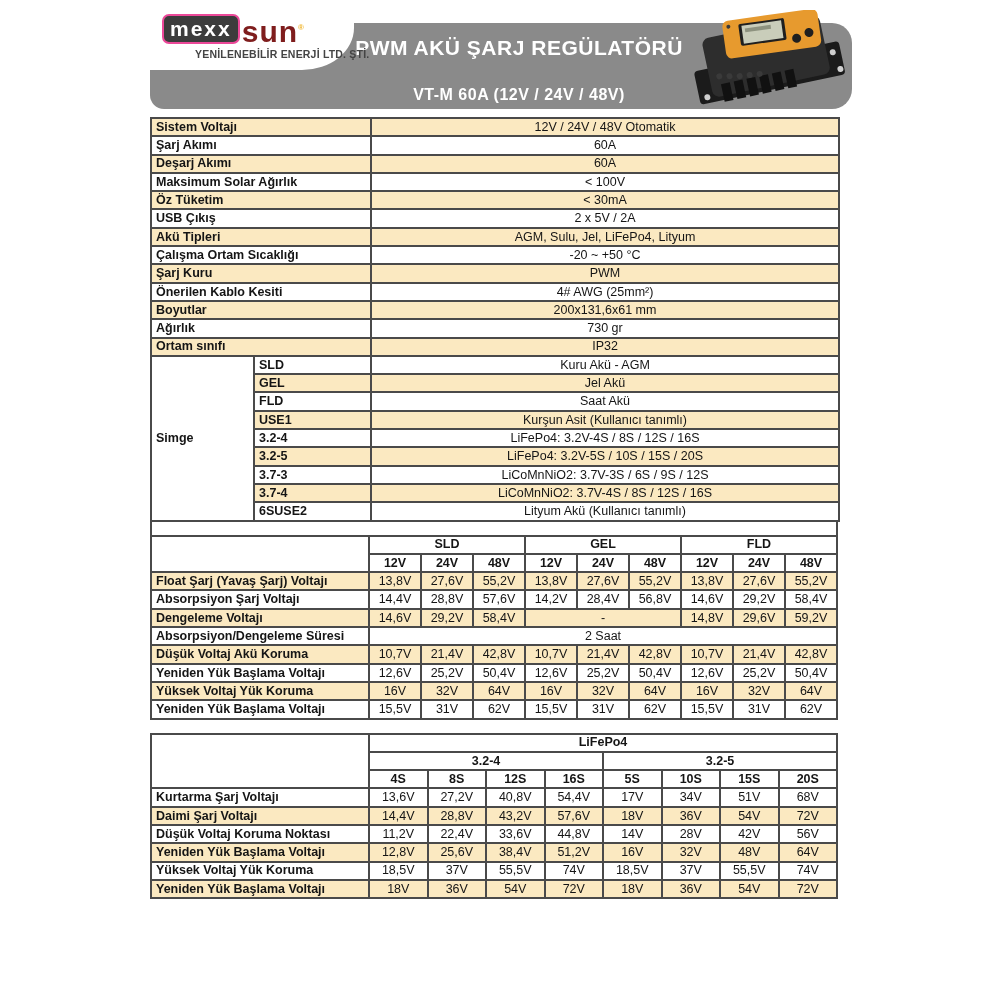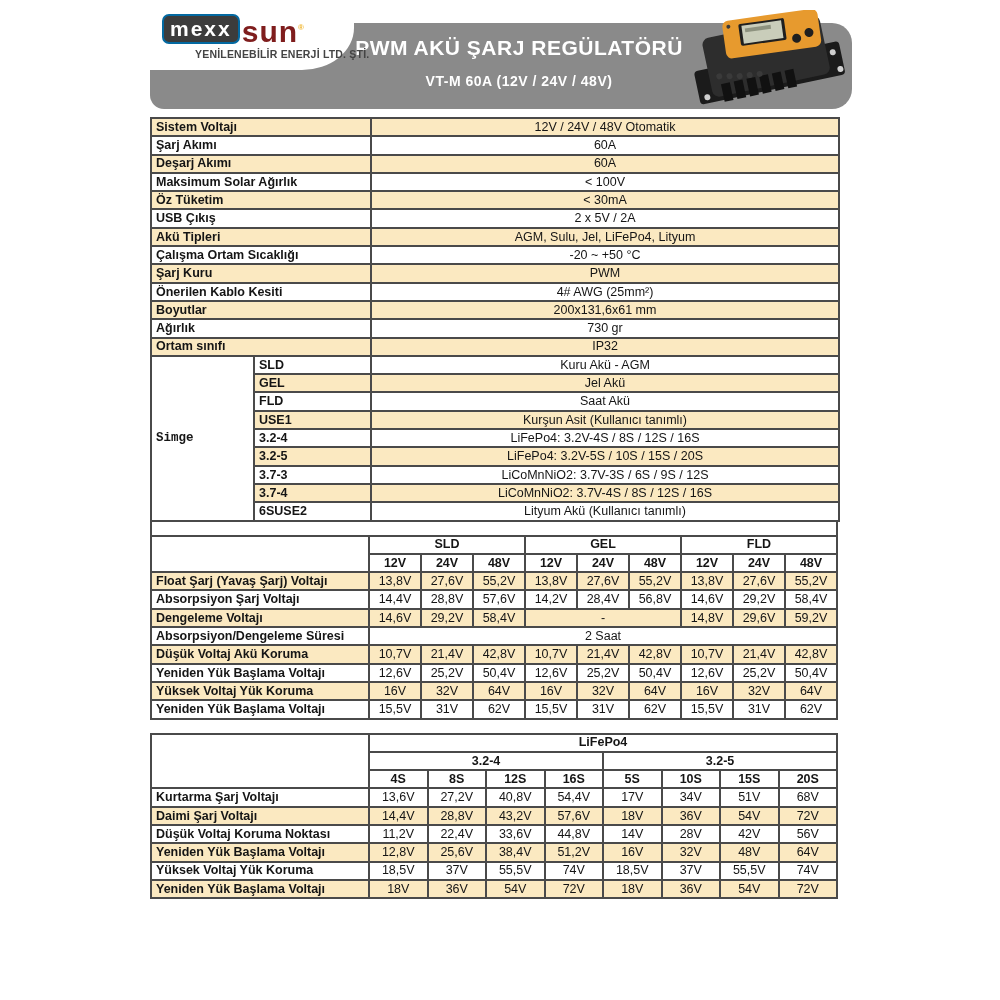--- a/index.html
+++ b/index.html
@@ -8,44 +8,44 @@
 
   
   .topbar{position:absolute;left:150px;top:23px;width:702px;height:86px;
           background:#8a8a8a;border-radius:14px 20px 20px 14px;}
   .logo-cut{position:absolute;left:0;top:0;width:204px;height:47px;background:#fff;
             border-bottom-right-radius:52px 42px;}
   .logo-area{position:absolute;left:162px;top:14px;width:200px;z-index:3;}
   .logo-line{display:flex;align-items:flex-end;}
   .mexx-box{background:#3c3c3c;color:#fff;font-weight:bold;font-size:21px;
             letter-spacing:2px;padding:2px 6px 3px 6px;border-radius:7px;
-            border:2px solid #0369a1;line-height:1;}
+            border:2px solid #ec4899;line-height:1;}
   .sun-text{color:#7f1d1d;font-weight:bold;font-size:30px;line-height:0.8;
             letter-spacing:1px;margin-left:2px;}
   .reg-mark{color:#efb226;font-size:8px;font-weight:bold;vertical-align:top;
             position:relative;top:-12px;}
   .tagline{font-size:10.5px;font-weight:bold;color:#444;letter-spacing:0.2px;
            margin-top:4px;white-space:nowrap;margin-left:33px;}
   .titles{position:absolute;left:352px;top:36px;width:334px;text-align:center;
           color:#fff;font-weight:bold;z-index:2;}
   .title-l1{font-size:21px;letter-spacing:0.5px;}
-  .title-l2{font-size:14px;letter-spacing:0.5px;margin-top:13px;}
+  .title-l2{font-size:16px;letter-spacing:0.5px;margin-top:26px;}
   .product{position:absolute;left:688px;top:10px;width:160px;height:106px;z-index:4;}
 
   
   .content{position:absolute;left:150px;top:117px;width:688px;}
   table.tbl{border-collapse:collapse;table-layout:fixed;width:688px;}
   table.tbl td{border:2px solid #4a4a4a;height:16.3px;padding:0 4px;
                font-size:12.5px;color:#151515;white-space:nowrap;overflow:hidden;
                background:#fff;line-height:1;}
   td.lbl{font-weight:bold;text-align:left;}
   td.val{text-align:center;}
   tr.tan td{background:#fbe9c1;}
   tr.hdr td{font-weight:bold;text-align:center;background:#fff;}
-  td.simge-cell{font-weight:bold;vertical-align:middle;background:#fff;font-family:Liberation Mono, monospace;}
+  td.simge-cell{font-weight:bold;vertical-align:middle;background:#fff;}
   td.blank{border:none;background:#fff;}
   .gap-b{height:13px;border-left:2px solid #4a4a4a;border-right:2px solid #4a4a4a;}
   .gap-p{height:13px;}
 </style>
 </head>
 <body>
 
 <div class="page">
 
   <div class="topbar">

